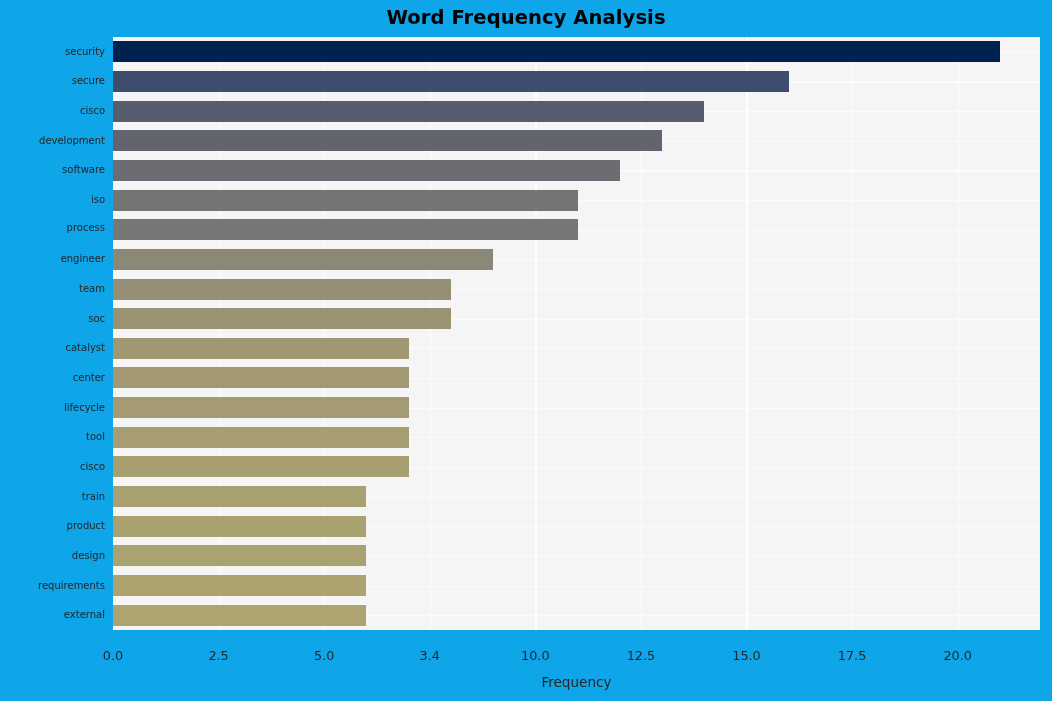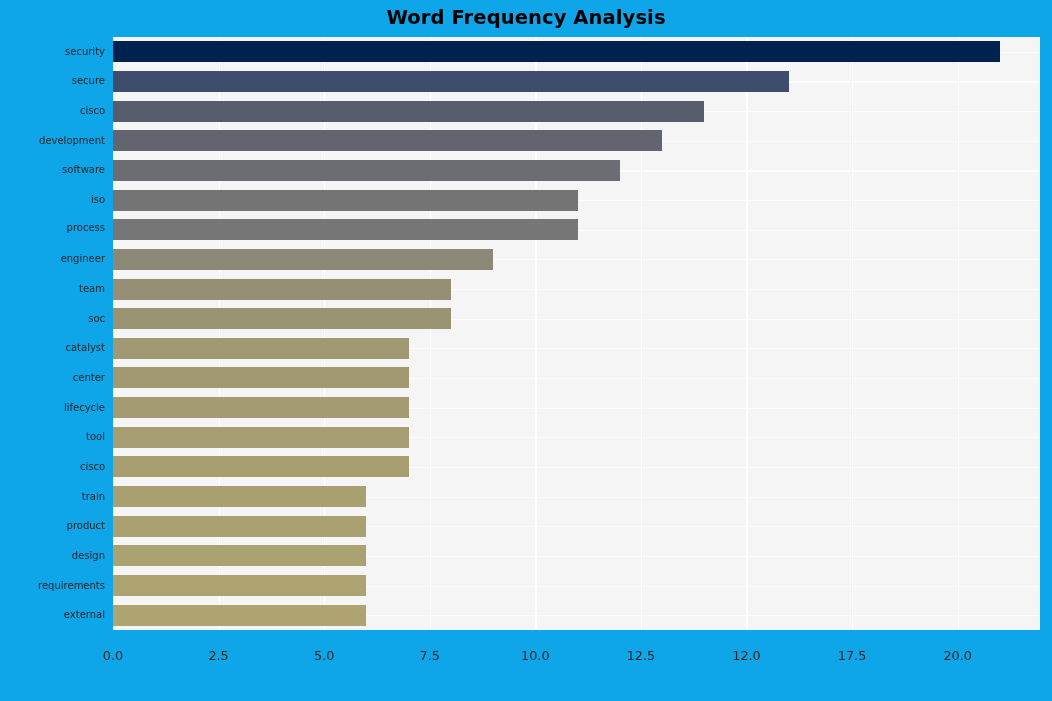--- a/index.html
+++ b/index.html
@@ -196,22 +196,23 @@
       <div class="ytick-label" style="top: 482.225px; color: rgb(38, 38, 38);">product</div>
       <div class="ytick-label" style="top: 511.875px; color: rgb(38, 38, 38);">design</div>
       <div class="ytick-label" style="top: 541.525px; color: rgb(38, 38, 38);">requirements</div>
       <div class="ytick-label" style="top: 571.175px; color: rgb(38, 38, 38);">external</div>
     </div>
 
   <div class="xlabels" id="xlabels">
       <div class="xtick-label" style="left: 113px; color: rgb(38, 38, 38);">0.0</div>
       <div class="xtick-label" style="left: 218.581px; color: rgb(38, 38, 38);">2.5</div>
       <div class="xtick-label" style="left: 324.162px; color: rgb(38, 38, 38);">5.0</div>
-      <div class="xtick-label" style="left: 429.743px; color: rgb(38, 38, 38);">7.5</div>
+      <div class="xtick-label" style="left: 429.743px; color: rgb(38, 38, 38);">3.4</div>
       <div class="xtick-label" style="left: 535.323px; color: rgb(38, 38, 38);">10.0</div>
       <div class="xtick-label" style="left: 640.904px; color: rgb(38, 38, 38);">12.5</div>
-      <div class="xtick-label" style="left: 746.485px; color: rgb(38, 38, 38);">12.0</div>
+      <div class="xtick-label" style="left: 746.485px; color: rgb(38, 38, 38);">15.0</div>
       <div class="xtick-label" style="left: 852.066px; color: rgb(38, 38, 38);">17.5</div>
       <div class="xtick-label" style="left: 957.647px; color: rgb(38, 38, 38);">20.0</div>
     </div>
 
+  <div class="xaxis-title">Frequency</div>
 
 </div>
 
 </body></html>

